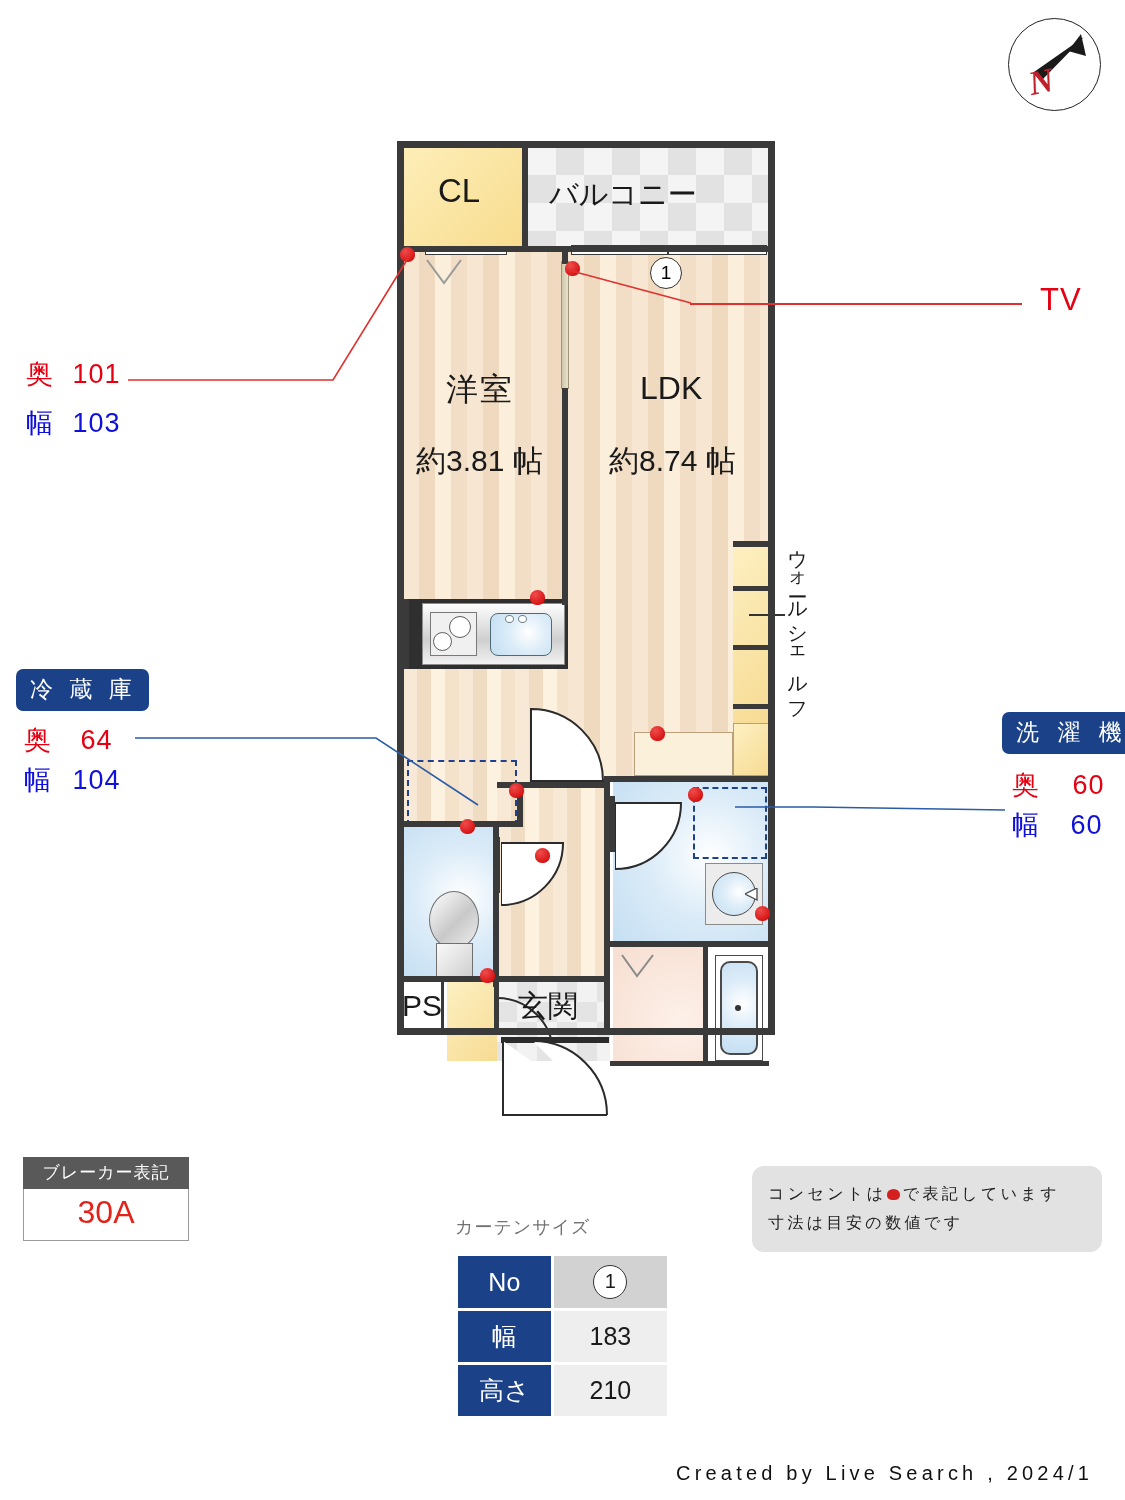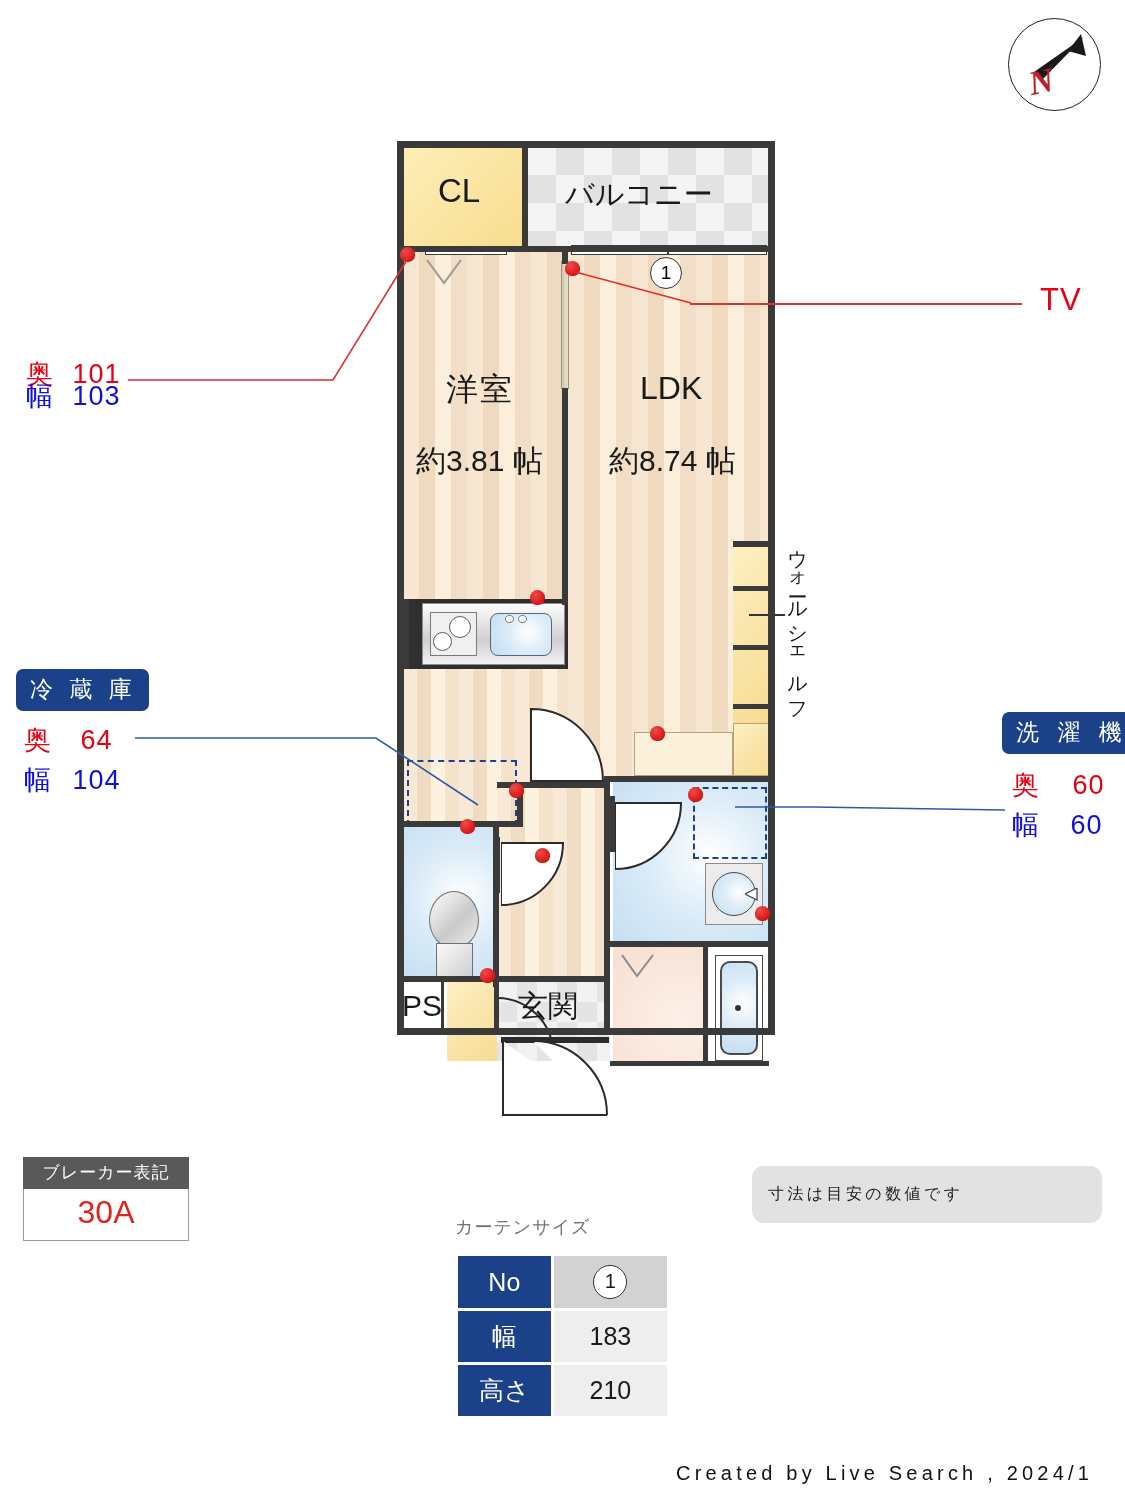--- a/index.html
+++ b/index.html
@@ -269,40 +269,40 @@
   <div class="outlet" style="left:133px;top:449px;"></div>
   <div class="outlet" style="left:253px;top:585px;"></div>
   <div class="outlet" style="left:112px;top:642px;"></div>
   <div class="outlet" style="left:138px;top:707px;"></div>
   <div class="outlet" style="left:63px;top:678px;"></div>
   <div class="outlet" style="left:291px;top:646px;"></div>
   <div class="outlet" style="left:358px;top:765px;"></div>
   <div class="outlet" style="left:83px;top:827px;"></div>
 
   <div class="roomlabel" style="left:41px;top:31px;font-size:33px;">CL</div>
-  <div class="roomlabel" style="left:168px;top:34px;font-size:29px;">バルコニー</div>
+  <div class="roomlabel" style="left:152px;top:34px;font-size:29px;">バルコニー</div>
   <div class="roomlabel" style="left:49px;top:227px;font-size:32px;letter-spacing:2px;">洋室</div>
   <div class="roomlabel" style="left:19px;top:300px;font-size:30px;">約3.81 帖</div>
   <div class="roomlabel" style="left:243px;top:229px;font-size:32px;">LDK</div>
   <div class="roomlabel" style="left:212px;top:300px;font-size:30px;">約8.74 帖</div>
   <div class="roomlabel" style="left:121px;top:845px;font-size:30px;">玄関</div>
   <div class="roomlabel" style="left:5px;top:848px;font-size:30px;">PS</div>
 </div>
 
 <div class="abs anno-dim d-red" style="left:1040px;top:282px;font-size:31px;">TV</div>
 <div class="leader" style="left:690px;top:303px;width:332px;"></div>
 <svg width="130" height="50" style="position:absolute;left:565px;top:265px;">
   <polyline points="3,5 126,38" fill="none" stroke="#e03030" stroke-width="1.6"></polyline>
 </svg>
 
 <div class="abs anno-dim d-red" style="left:26px;top:356px;">
   <span>奥</span>
   <span style="margin-left:10px;text-align:right;">101</span>
 </div>
-<div class="abs anno-dim d-blue" style="left:26px;top:378px;">
+<div class="abs anno-dim d-blue" style="left:26px;top:405px;">
   <span>幅</span>
   <span style="margin-left:10px;">103</span>
 </div>
 <svg width="290" height="160" style="position:absolute;left:125px;top:250px;">
   <polyline points="3,130 208,130 285,5" fill="none" stroke="#e03030" stroke-width="1.6"></polyline>
 </svg>
 
 <div class="tagbox" style="left:16px;top:669px;">冷 蔵 庫</div>
 <div class="abs anno-dim d-red" style="left:24px;top:722px;">
   <span>奥</span>
@@ -350,16 +350,19 @@
     </tr>
     <tr>
       <th>高さ</th>
       <td>210</td>
     </tr>
   </tbody>
     </table>
 </div>
 
 <div class="abs" id="note">
+  <div>
+    <span>コンセントは</span><span class="redtri"></span><span style="margin-left:3px;">で表記しています</span>
+  </div>
   <div>寸法は目安の数値です</div>
 </div>
 
 <div class="abs" id="footer">Created by Live Search , 2024/1</div>
 
 </body></html>

